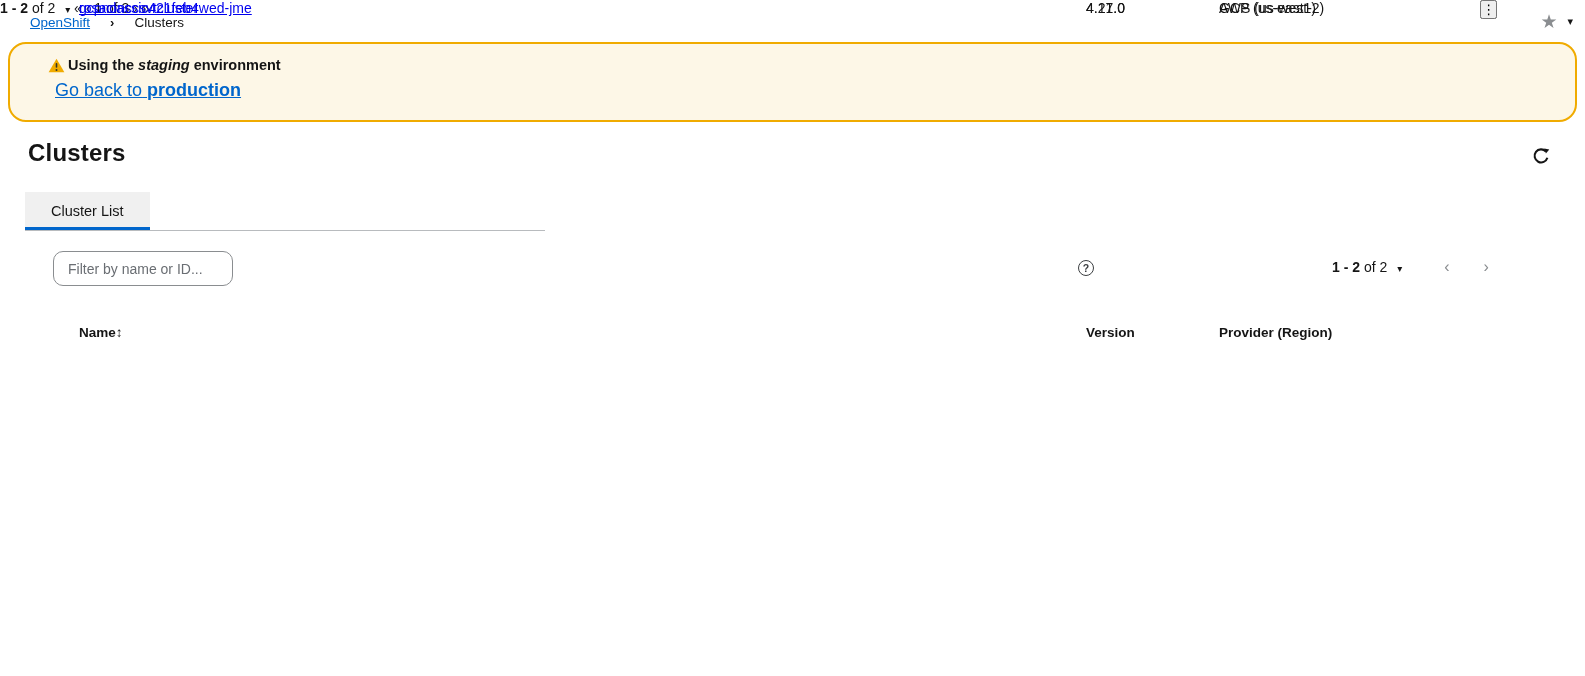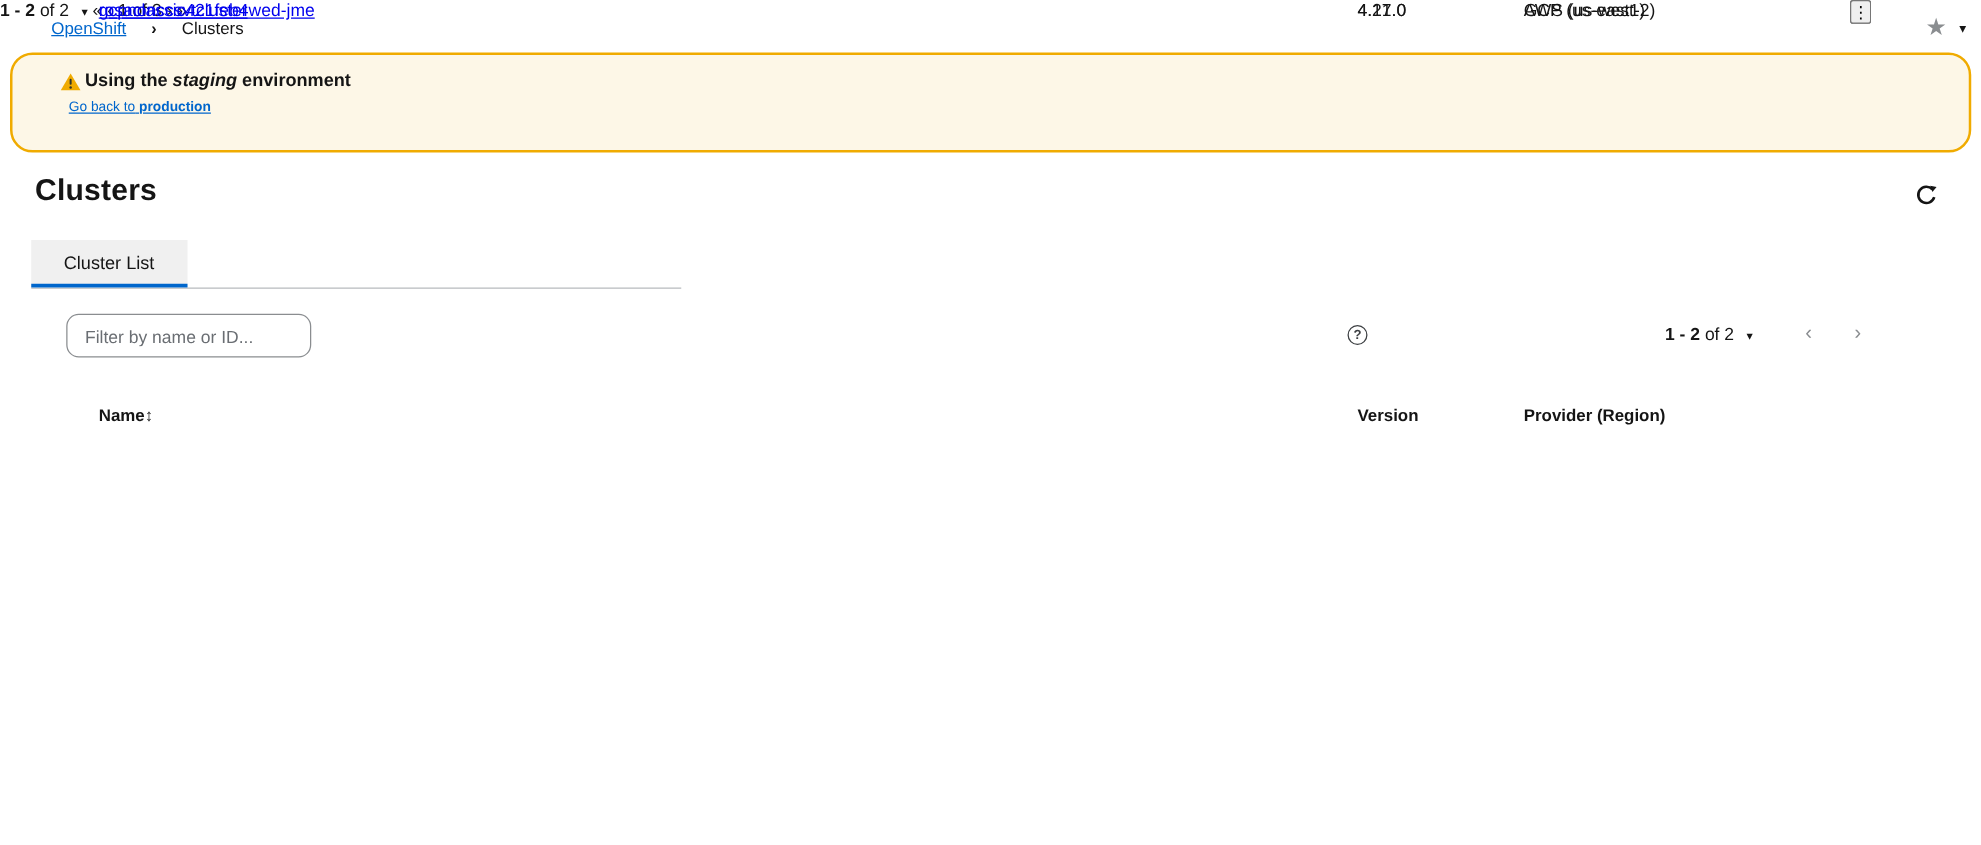--- a/index.html
+++ b/index.html
@@ -4,47 +4,47 @@
 <style>
   * { box-sizing: border-box; margin: 0; padding: 0; }
   html,body { width:1585px; height:676px; overflow:hidden; }
   body {
     font-family: "Liberation Sans", sans-serif;
     color:#151515; background:#fff; position:relative;
     font-size:14px;
   }
   
   .page { position:absolute; inset:0; background:#fff; }
-  .breadcrumb { position:absolute; top:15px; left:41px; display:flex; align-items:center; gap:20px; font-size:13.5px; }
+  .breadcrumb { position:absolute; top:15px; left:30px; display:flex; align-items:center; gap:20px; font-size:13.5px; }
   .breadcrumb a { color:#0066cc; text-decoration:underline; }
   .crumb-sep { font-weight:700; font-size:13px; color:#151515; }
   .top-right-icons { position:absolute; top:10px; right:12px; display:flex; align-items:center; gap:10px; }
   .star { color:#8a8d90; font-size:19px; }
   .caret-small { font-size:11px; color:#151515; }
 
   .banner {
     position:absolute; left:8px; right:8px; top:42px; height:80px;
     border:2px solid #f0ab00; border-radius:18px; background:#fdf7e7;
     padding:13px 0 0 38px;
   }
   .banner-line1 { display:flex; align-items:center; gap:3px; font-weight:700; font-size:14.5px; }
   .banner-line1 em { font-style:italic; }
-  .banner-line2 { margin:7px 0 0 7px; font-size:11px; }
+  .banner-line2 { margin:7px 0 0 7px; font-size:18px; }
   .banner-line2 a { color:#0066cc; text-decoration:underline; }
   .banner-line2 b { font-weight:700; }
 
   .page-title { position:absolute; top:139px; left:28px; font-size:24px; font-weight:700; letter-spacing:.2px; }
   .refresh-btn { position:absolute; top:146px; right:32px; width:24px; height:24px; background:none; border:none; cursor:pointer; }
 
   .page-tabs { position:absolute; top:192px; left:25px; width:520px; display:flex; border-bottom:1px solid #b8bbbe; }
   .page-tab { padding:11px 26px 8px 26px; font-size:14.5px; white-space:nowrap; border-bottom:3px solid transparent; }
   .page-tab.active { background:#f0f0f0; border-bottom:3px solid #0066cc; }
 
   .filter-input {
-    position:absolute; top:251px; left:53px; width:196px; height:35px;
+    position:absolute; top:251px; left:53px; width:180px; height:35px;
     border:1px solid #8a8d90; border-radius:10px; padding:0 14px;
     font-size:14px; font-family:inherit; color:#151515; background:#fff;
   }
   .filter-input::placeholder { color:#6a6e73; }
 
   .help-circle {
     display:inline-flex; align-items:center; justify-content:center;
     width:16px; height:16px; border:1.6px solid #3c3f42; border-radius:50%;
     font-size:10.5px; font-weight:700; color:#3c3f42;
   }

